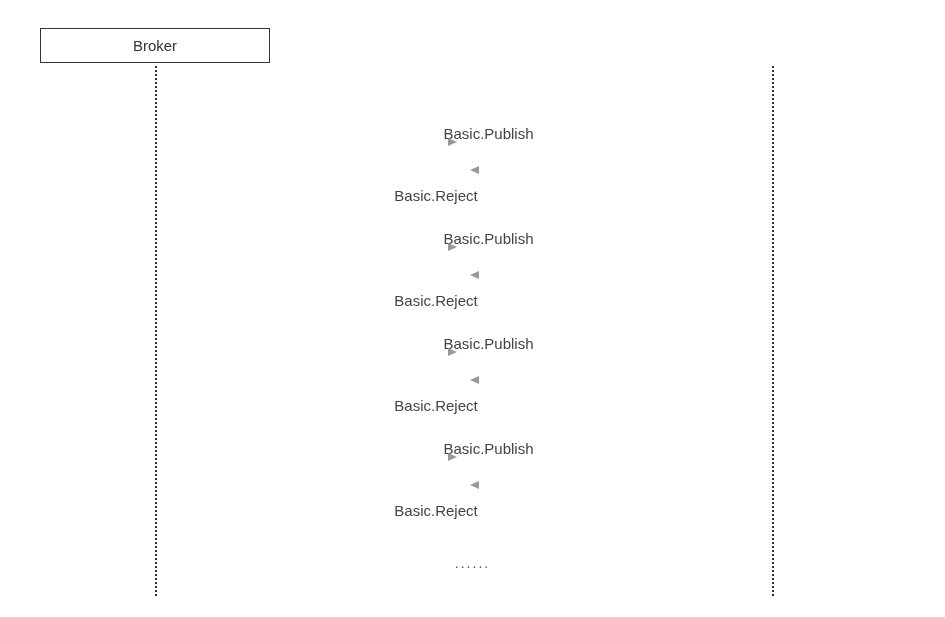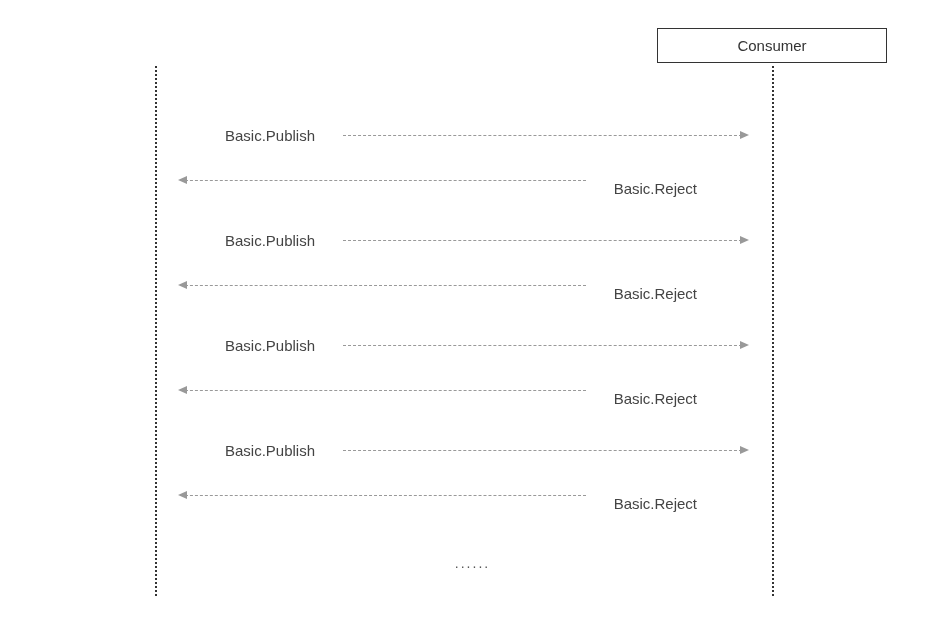--- a/index.html
+++ b/index.html
@@ -49,20 +49,21 @@
     .consumer-lifeline {
       left: 772px;
     }
     .message-row {
       position: absolute;
       left: 155px;
       width: 617px;
       height: 20px;
       display: flex;
       align-items: center;
+      flex-direction: column;
     }
     .message-label {
       font-size: 15px;
       color: #444;
       white-space: nowrap;
     }
     .arrow-line {
       flex: 1;
       position: relative;
       height: 1px;
@@ -113,24 +114,24 @@
       margin-right: 75px;
       margin-left: 20px;
       margin-top: 16px;
     }
   </style>
 </head>
 <body>
 
 <div class="diagram">
 
+  <div class="participant-box broker-box">
+    <span>Broker</span>
+  </div>
 
-  <div class="participant-box consumer-box">
-    <span>Consumer</span>
-  </div>
 
   <div class="lifeline broker-lifeline"></div>
   <div class="lifeline consumer-lifeline"></div>
 
   <div id="messages-container">
       <div class="message-row" style="top: 125px;">
         <span class="message-label pub-label">Basic.Publish</span>
         <div class="arrow-line arrow-right pub-arrow"></div>
       </div>
       <div class="message-row" style="top: 170px;">

